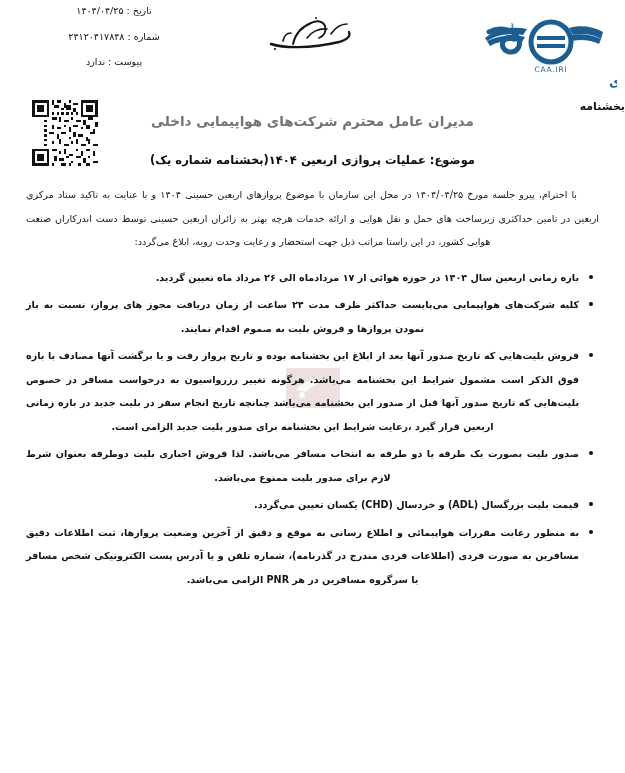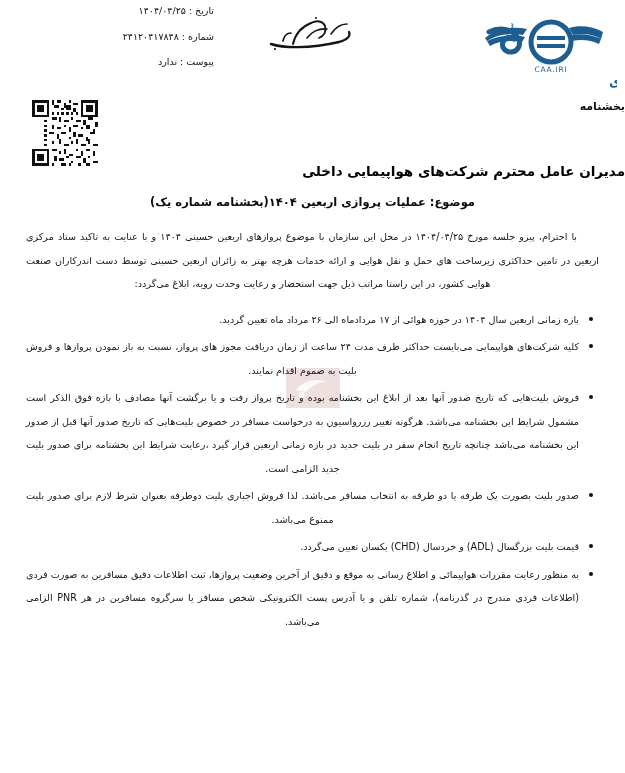--- a/index.html
+++ b/index.html
@@ -38,21 +38,21 @@
     text-align: left;
     direction: rtl;
   }
   .meta-row {
     font-size: 9.5px;
     line-height: 1;
     margin-bottom: 16px;
     white-space: nowrap;
     letter-spacing: 0.2px;
     color: #111;
-    text-align: right;
+    text-align: center;
     direction: rtl;
     unicode-bidi: plaintext;
   }
   .meta-label { }
   .meta-value { }
 
   .besmellah {
     position: absolute;
     top: 6px;
     left: 50%;
@@ -87,51 +87,51 @@
   
   .doc-type {
     text-align: right;
     font-size: 11px;
     font-weight: bold;
     margin-top: 8px;
     color: #111;
   }
 
   .addressee {
-    text-align: right;
+    text-align: center;
     font-size: 13.5px;
     font-weight: bold;
-    margin-top: 50px;
     letter-spacing: -0.2px;
-    color: #000000;
+    color: #737373;
   }
 
   .subject {
     text-align: center;
     font-size: 11.5px;
     font-weight: bold;
-    margin-top: 16px;
+    margin-top: 24px;
     color: #0c0c0c;
   }
 
   
   .intro {
     margin: 16px 26px 8px 26px;
     font-size: 9.6px;
     line-height: 2.45;
     text-align: justify;
     text-align-last: center;
     text-indent: 22px;
     color: #141414;
   }
 
   .bullets {
     margin: 12px 30px 0 26px;
     padding: 0;
     list-style: none;
+    font-weight: bold;
   }
   .bullet {
     position: relative;
     font-size: 9.6px;
     line-height: 2.45;
     text-align: justify;
     text-align-last: center;
     padding-right: 16px;
     margin-bottom: 4px;
     color: #141414;

